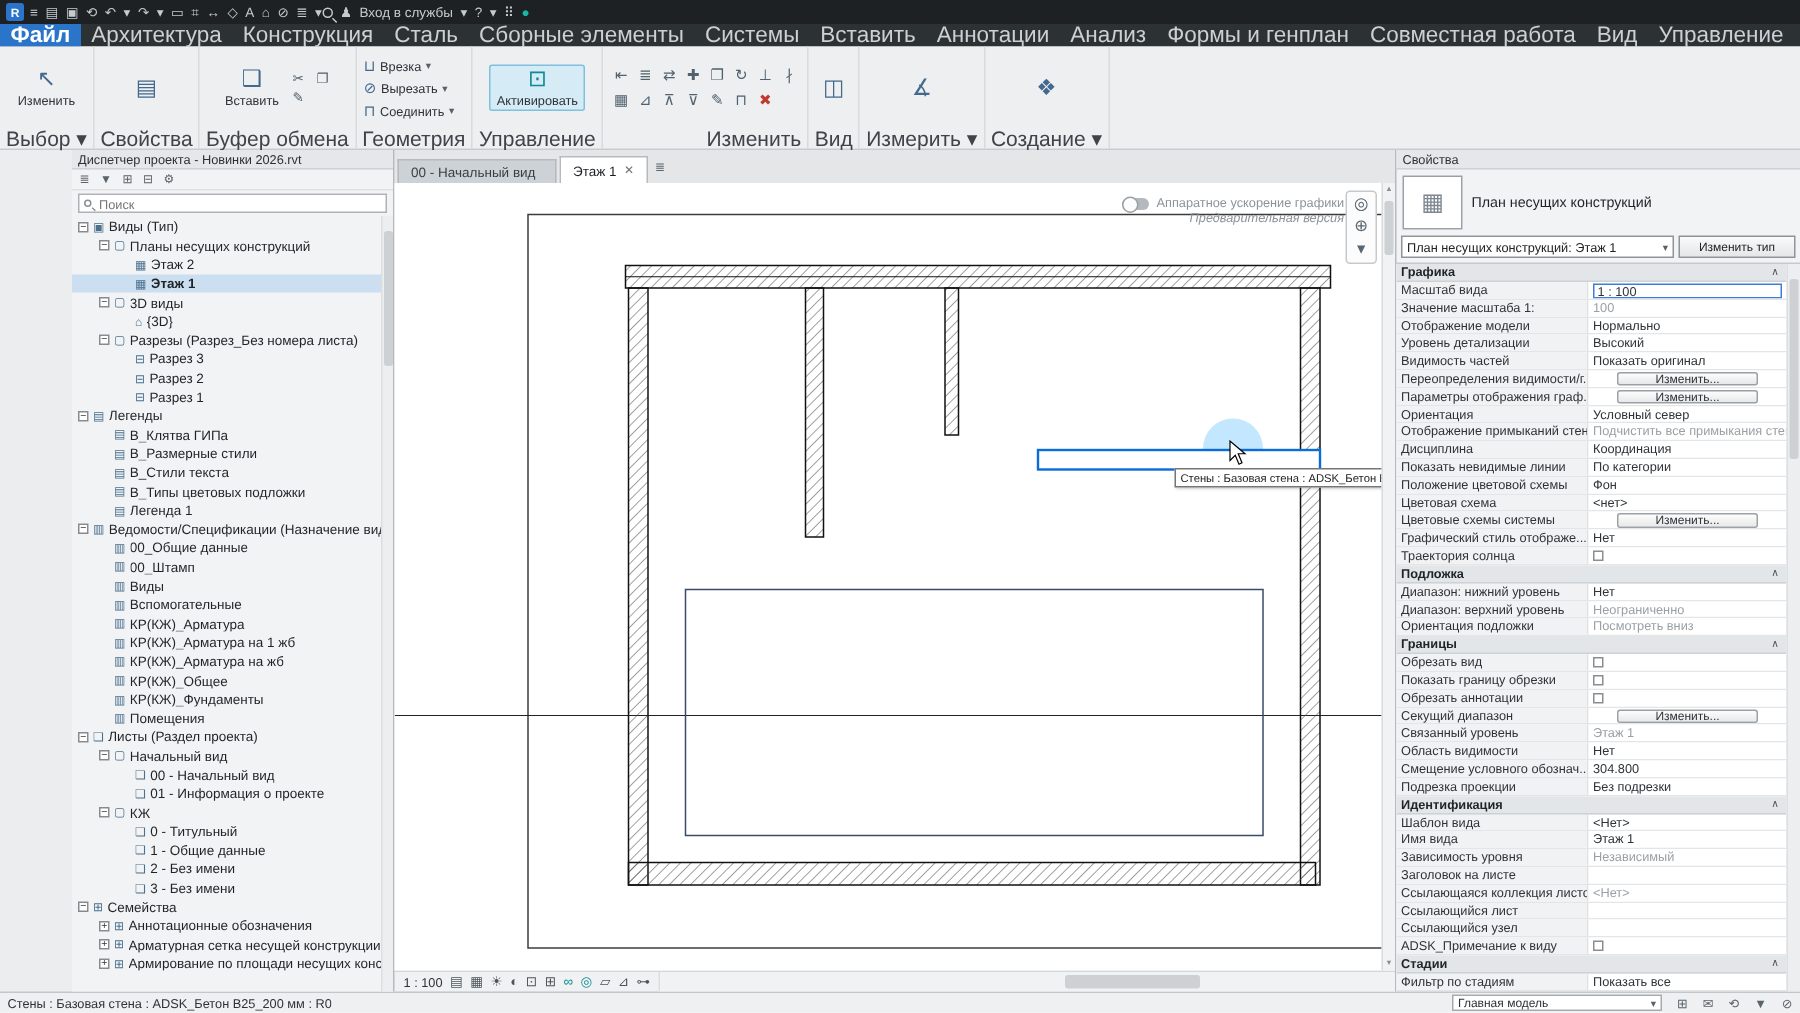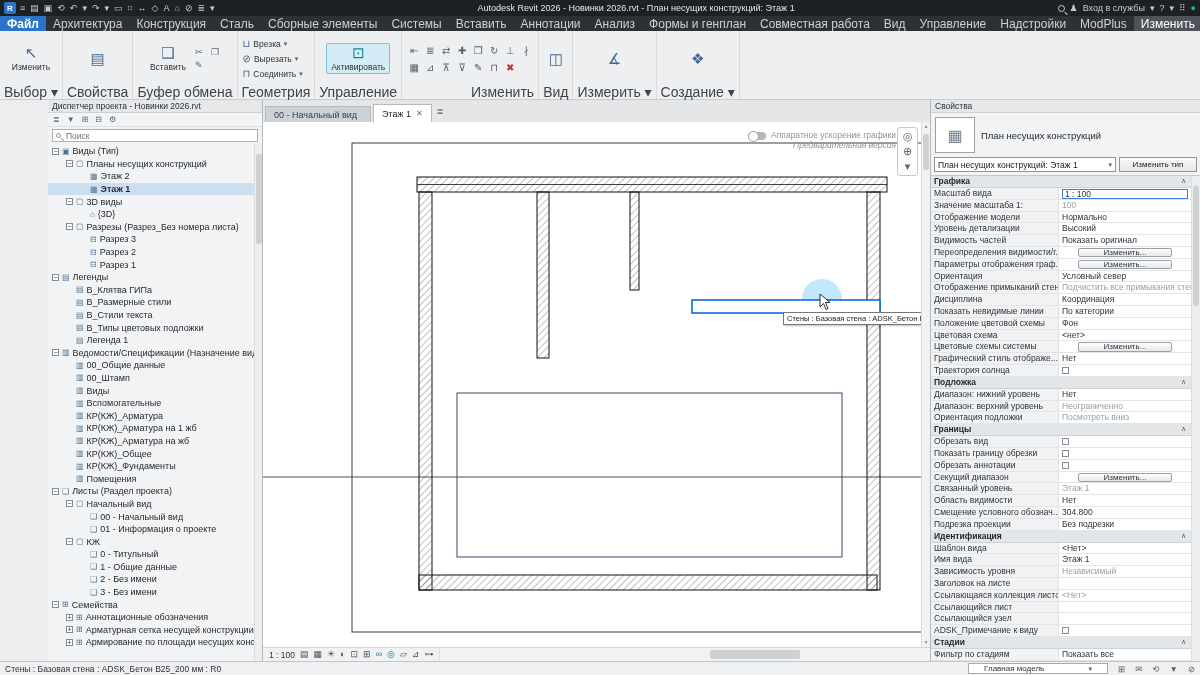--- a/index.html
+++ b/index.html
@@ -14,21 +14,21 @@
   .tb-title{flex:1;text-align:center;font-size:9px;color:#e4e7ea;white-space:nowrap;overflow:hidden;}
   .tb-right{display:flex;align-items:center;gap:5px;}
   .tbr{font-size:9px;color:#c7cbd0;}
   .tbr.txt{font-size:9px;}
   .tbr.teal{color:#19b5a8;}
   .mag{width:7px;height:7px;border:1.2px solid #c7cbd0;border-radius:50%;position:relative;display:inline-block;}
   .mag::after{content:"";position:absolute;width:4px;height:1.2px;background:#c7cbd0;transform:rotate(45deg);left:5px;top:7px;}
 
   
   .tabrow{height:15px;background:#2c3134;display:flex;align-items:stretch;flex:none;}
-  .rtab{padding:1px 7px;color:#ccd0d4;font-size:12px;display:flex;align-items:center;white-space:nowrap;cursor:default;}
+  .rtab{padding:1px 7px;color:#ccd0d4;font-size:15px;display:flex;align-items:center;white-space:nowrap;cursor:default;}
   .rtab.file{background:#2a74c9;color:#fff;font-weight:bold;}
   .rtab.active{background:#4d5359;color:#fff;}
 
   
   .ribbon{height:69px;background:#edeff1;border-bottom:1px solid #c9cccf;display:flex;flex:none;}
   .rpanel{border-right:1px solid #d8dadc;display:flex;flex-direction:column;}
   .rpc{flex:1;display:flex;align-items:center;justify-content:center;padding:2px 5px;gap:5px;}
   .rlabel{height:13px;font-size:14px;color:#3f4449;text-align:right;line-height:13px;white-space:nowrap;padding:0 4px;}
   .bigbtn{display:flex;flex-direction:column;align-items:center;justify-content:center;gap:1px;font-size:8.5px;color:#2e3338;padding:1px 4px;cursor:default;}
   .bigic{font-size:15px;color:#44698f;line-height:16px;}
@@ -119,21 +119,21 @@
   .prow.k-b .pv-btn{display:block;border:1px solid #9aa0a5;background:linear-gradient(#fdfdfd,#e7e8e9);border-radius:2px;text-align:center;font-size:8px;height:9.5px;line-height:8.5px;margin:0 16px;}
   .prow.k-i .pv-input{display:block;border:1px solid #3d7edb;background:#fff;height:9.5px;line-height:8.5px;padding:0 2px;}
   .prow.k-c .pv-check{display:inline-block;width:7px;height:7px;border:1px solid #8a8e92;background:#fff;margin-top:1px;}
   .pscroll{width:9px;background:#eceeef;border-left:1px solid #dcdee0;position:relative;flex:none;font-size:5px;color:#8a8e92;text-align:center;}
   .pthumb{position:absolute;left:1px;top:10px;width:6px;height:120px;background:#cdd1d4;border-radius:2px;}
 
   
   .statusbar{height:14px;background:#eef0f1;border-top:1px solid #c3c7ca;display:flex;align-items:center;font-size:8.5px;color:#2e3338;padding:0 5px;gap:10px;flex:none;}
   .sb-left{white-space:nowrap;overflow:hidden;}
   .sb-spacer{flex:1;}
-  .sb-combo{height:11px;border:1px solid #a7abae;background:#fff;display:flex;align-items:center;gap:4px;padding:0 15px;font-size:8px;color:#2e3338;width:140px;}
+  .sb-combo{height:11px;border:1px solid #a7abae;background:#fff;display:flex;align-items:center;gap:4px;padding:0 3px;font-size:8px;color:#2e3338;width:140px;}
   .sb-combo .cv{flex:1;}
   .sbic{font-size:8.5px;color:#5a646b;}
 </style>
 </head>
 <body>
 
 <div class="app">
 
   <div class="titlebar">
     <span class="logo">R</span>
@@ -149,21 +149,20 @@
         <span class="qaic">▭</span>
         <span class="qaic">⌗</span>
         <span class="qaic">↔</span>
         <span class="qaic">◇</span>
         <span class="qaic">A</span>
         <span class="qaic">⌂</span>
         <span class="qaic">⊘</span>
         <span class="qaic">≣</span>
         <span class="qaic">▾</span>
     </span>
-    <div class="tb-title">Autodesk Revit 2026 - Новинки 2026.rvt - План несущих конструкций: Этаж 1</div>
     <div class="tb-right">
       <span class="tbr mag"></span>
         <span class="tbr">♟</span>
         <span class="tbr txt">Вход в службы</span>
         <span class="tbr">▾</span>
         <span class="tbr txt">?</span>
         <span class="tbr">▾</span>
         <span class="tbr">⠿</span>
         <span class="tbr teal">●</span>
     </div>

